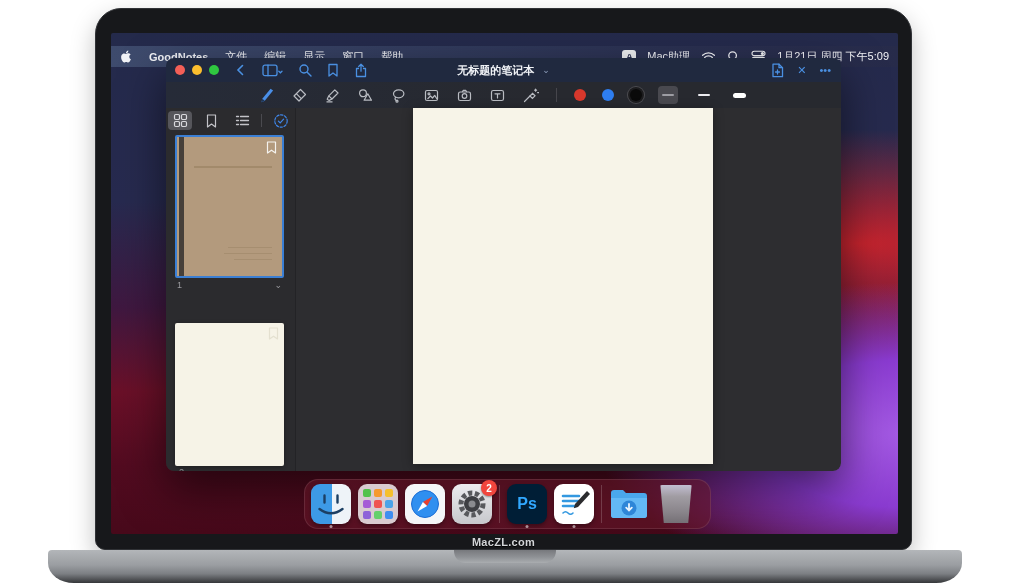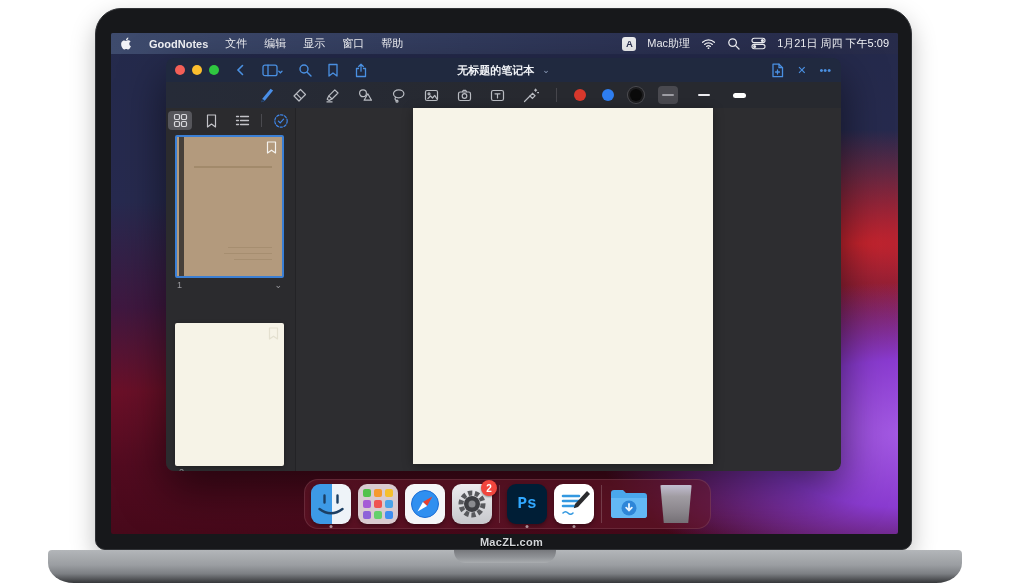--- a/index.html
+++ b/index.html
@@ -10,30 +10,30 @@
   .laptop-screen { position:absolute; left:95px; top:8px; width:817px; height:542px;
     background:#17181b; border-radius:26px 26px 10px 10px; box-shadow:0 10px 25px rgba(0,0,0,.25);
     border:1px solid #303236; }
   .display { position:absolute; left:15px; top:24px; width:787px; height:501px; overflow:hidden; border-radius:2px;
     background:
       radial-gradient(55% 42% at 101% 80%, #a45ae3 0%, #8a3bd0 35%, rgba(120,40,160,0) 72%),
       radial-gradient(70% 35% at 95% 42%, #c8242e 0%, rgba(160,20,40,0) 65%),
       linear-gradient(178deg, #242a4b 0%, #272a4f 32%, #3f1840 52%, #6a1028 68%, #520b20 82%, #430818 100%);
   }
   .chin-label { position:absolute; left:0; bottom:1px; width:100%; text-align:center;
-    font-size:11px; font-weight:bold; color:#d3d5d8; letter-spacing:.3px; text-shadow:0 1px 1px #000;margin-left:8px; }
+    font-size:11px; font-weight:bold; color:#d3d5d8; letter-spacing:.3px; text-shadow:0 1px 1px #000; }
   .laptop-base { position:absolute; left:48px; top:550px; width:914px; height:33px;
     background:linear-gradient(180deg,#b3b6b9 0%,#9b9ea2 45%,#7c7f83 72%,#4e5053 90%,#35373a 100%);
     border-radius:4px 4px 26px 26px / 4px 4px 20px 20px; }
   .laptop-base .notch { position:absolute; left:50%; top:0; transform:translateX(-50%);
     width:102px; height:13px; border-radius:0 0 12px 12px;
     background:linear-gradient(180deg,#77797d 0%,#8f9296 55%,#aaadb0 100%); }
 
   
-  .menubar { position:absolute; left:0; top:0; width:100%; height:21px;
+  .menubar { position:absolute; left:0; top:13px; width:100%; height:21px;
     background:linear-gradient(90deg,#3e4b6d 0%,#313a5c 45%,#2b3152 70%,#272b4a 100%);
     display:flex; align-items:center; padding:0 9px; color:#f2f3f7; font-size:11px; }
   .mb-left, .mb-right { display:flex; align-items:center; }
   .mb-left { gap:17px; }
   .mb-right { margin-left:auto; gap:11px; }
   .mb-app { font-weight:bold; }
   .mb-item { cursor:default; }
   .input-badge { width:14px; height:14px; background:rgba(255,255,255,.92); color:#2b3152;
     border-radius:3px; font-size:9.5px; font-weight:bold; display:flex; align-items:center; justify-content:center; }
   .mb-icon { display:flex; align-items:center; }
@@ -98,21 +98,21 @@
   .ic-finder { background:linear-gradient(90deg,#3d9ae6 0 52%, #eef3f8 52% 100%); overflow:hidden; }
   .ic-launchpad { background:#d9cbd0; display:grid; grid-template-columns:repeat(3,8px); grid-template-rows:repeat(3,8px);
     gap:3px; align-content:center; justify-content:center; }
   .lp-tile { border-radius:2px; }
   .ic-safari { background:#f4f6f8; display:flex; align-items:center; justify-content:center; }
   .ic-prefs { background:linear-gradient(#ececef,#c7c8cc); display:flex; align-items:center; justify-content:center; }
   .badge { position:absolute; top:-4px; right:-5px; min-width:16px; height:16px; padding:0 3px; border-radius:8px;
     background:#f1453d; color:#fff; font-size:10px; font-weight:bold; display:flex; align-items:center; justify-content:center;
     box-shadow:0 1px 2px rgba(0,0,0,.4); }
   .ic-ps { background:#001e36; color:#31a8ff; font-size:16px; font-weight:bold;
-    display:flex; align-items:center; justify-content:center;font-family:Liberation Mono, monospace; }
+    display:flex; align-items:center; justify-content:center; }
   .ic-gn { background:#ffffff; display:flex; align-items:center; justify-content:center; }
   .ic-dl { background:transparent; box-shadow:none; display:flex; align-items:center; justify-content:center; }
   .ic-trash { width:34px; height:38px; margin:0 auto; box-shadow:none; border-radius:3px;
     background:linear-gradient(180deg,#cbccdf 0%,#a7a8ac 30%,#8e8f93 70%,#77787c 100%);
     clip-path:polygon(4% 0%, 96% 0%, 86% 100%, 14% 100%); opacity:.92; }
 </style>
 </head>
 <body>
 
 <div class="stage">

